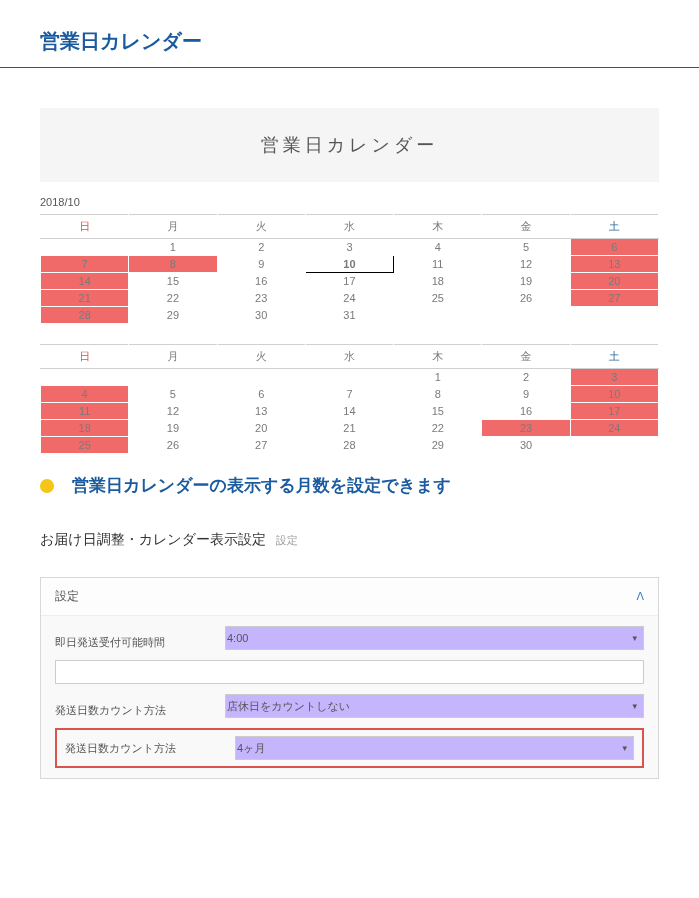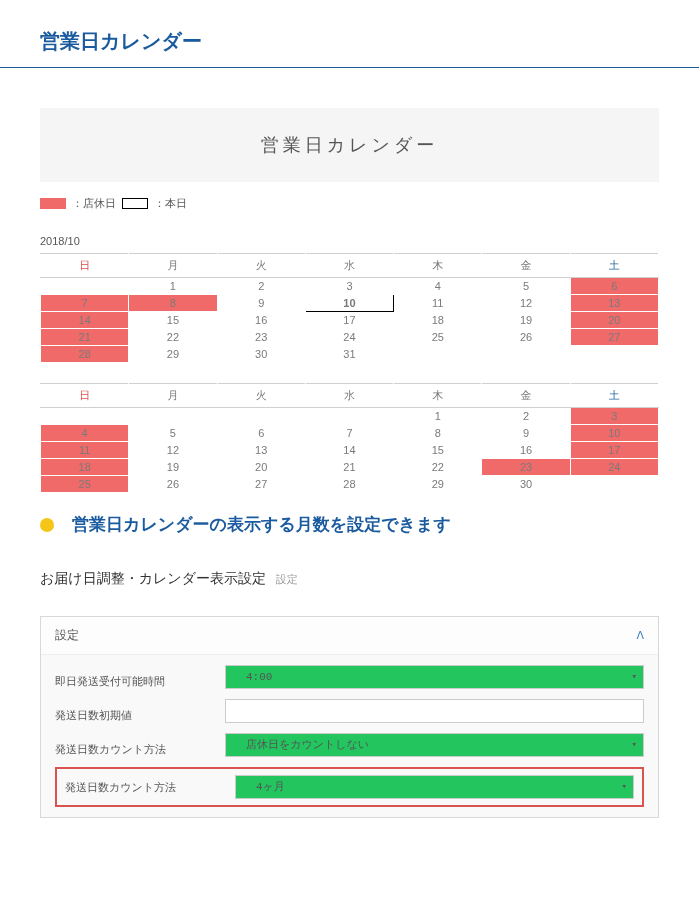--- a/index.html
+++ b/index.html
@@ -154,28 +154,27 @@
     color: #555;
     font-size: 11px;
   }
   .form-control {
     flex: 1;
     position: relative;
   }
   .select-box {
     width: 100%;
     border: 1px solid #ccc;
-    background: #22c55e;
-    padding: 4px 20px;
+    background: #c4b5fd;
+    padding: 4px 1px;
     font-size: 11px;
     color: #555;
     height: 24px;
     line-height: 14px;
     position: relative;
-    font-family: Liberation Mono, monospace;
   }
   .select-box::after {
     content: '▾';
     position: absolute;
     right: 6px;
     top: 50%;
     transform: translateY(-50%);
     font-size: 9px;
     color: #555;
   }
@@ -197,26 +196,20 @@
 </head>
 <body>
 
 <div class="page-title">営業日カレンダー</div>
 <div class="title-underline"></div>
 
 <div class="content">
 
   <div class="block-title-box">営業日カレンダー</div>
 
-  <div class="legend">
-    <span class="swatch swatch-holiday"></span>
-    <span>：店休日</span>
-    <span class="swatch swatch-today"></span>
-    <span>：本日</span>
-  </div>
 
   <div id="calendars-container">
       <div class="cal-month-label">2018/10</div>
       <table class="calendar">
         <thead>
           <tr>
             <th class="sun">日</th>
             <th>月</th>
             <th>火</th>
             <th>水</th>
@@ -352,21 +345,20 @@
       <span class="caret">ᐱ</span>
     </div>
     <div class="settings-body" id="settings-body">
         <div class="form-row">
           <div class="form-label">即日発送受付可能時間</div>
           <div class="form-control">
             <div class="select-box">4:00</div>
           </div>
         </div>
         <div class="form-row">
-          <div class="form-label">発送日数初期値</div>
           <div class="form-control">
             <div class="text-input"></div>
           </div>
         </div>
         <div class="form-row">
           <div class="form-label">発送日数カウント方法</div>
           <div class="form-control">
             <div class="select-box">店休日をカウントしない</div>
           </div>
         </div>

